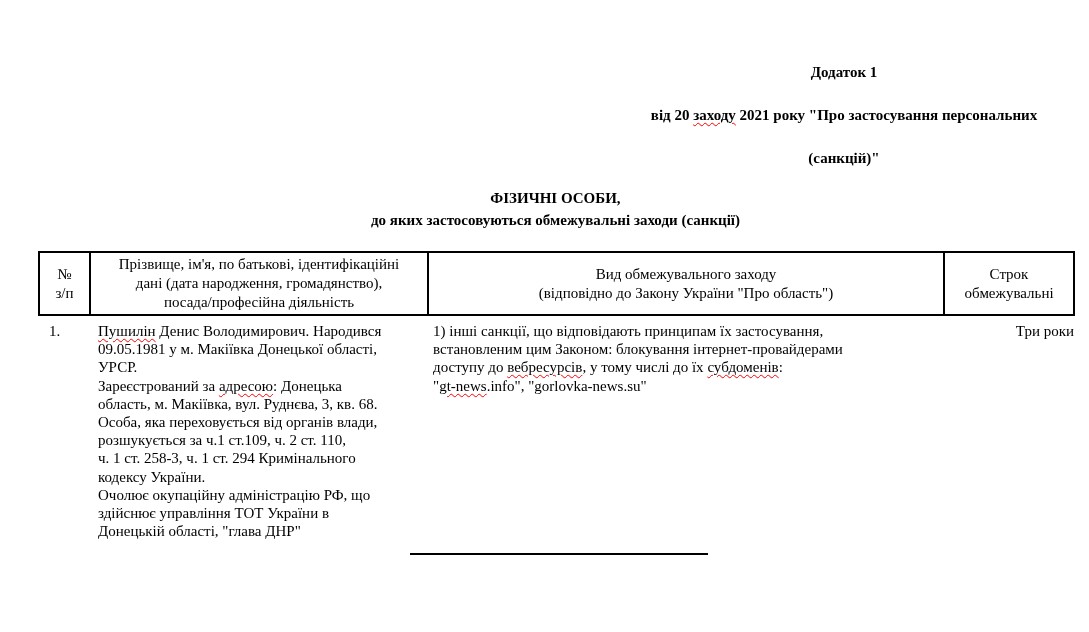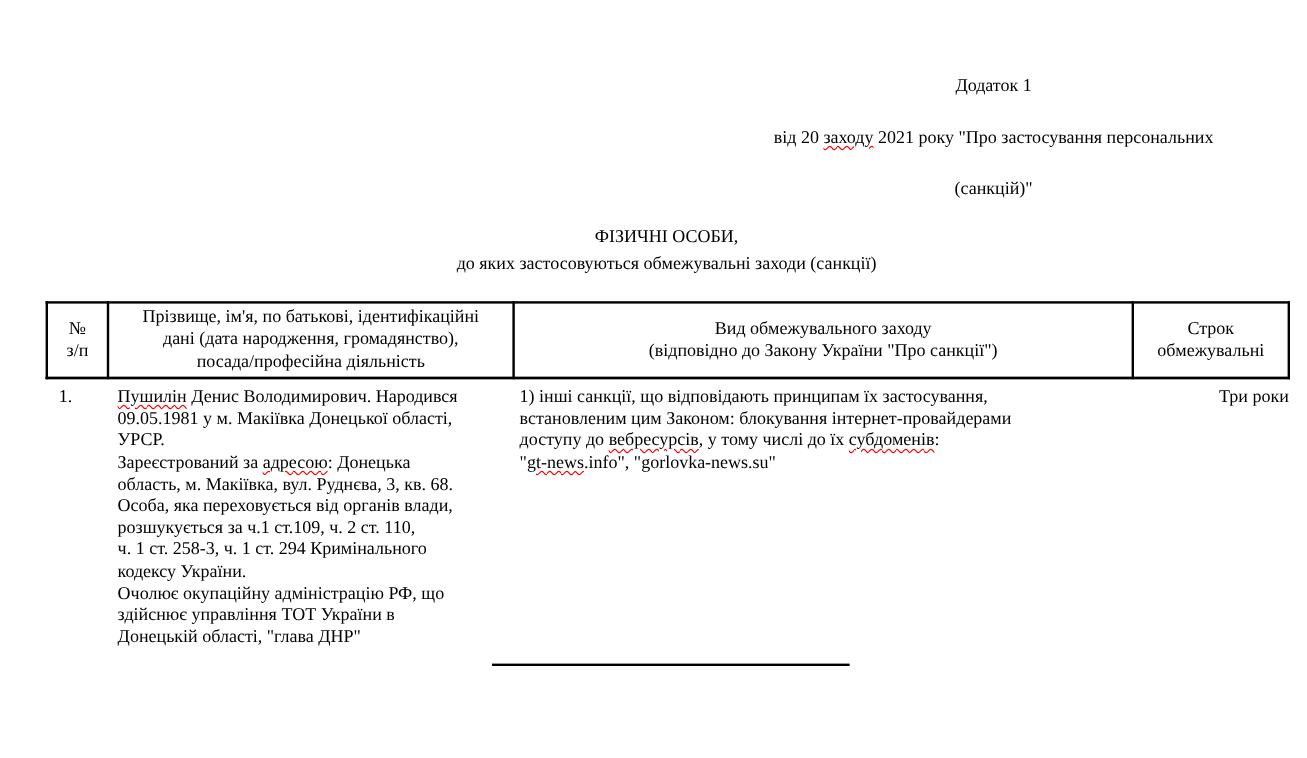--- a/index.html
+++ b/index.html
@@ -15,36 +15,38 @@
     width:1089px;
     height:632px;
     background:var(--bg);
     color:var(--text);
     font-family:"Liberation Serif","DejaVu Serif",serif;
     overflow:hidden;
   }
   .appendix-note{
     position:absolute;
     top:62px;
-    left:608px;
+    left:624px;
     width:440px;
     text-align:center;
     font-size:15px;
     line-height:21.5px;
     white-space:nowrap;
+    font-weight:bold;
   }
   .doc-title{
     position:absolute;
     top:187px;
     left:38px;
     width:1035px;
     text-align:center;
     font-size:15px;
     line-height:22px;
     white-space:pre-line;
+    font-weight:bold;
   }
   table.sanctions{
     position:absolute;
     top:251px;
     left:38px;
     width:1035px;
     border-collapse:collapse;
     table-layout:fixed;
     font-size:15px;
   }
@@ -104,21 +106,21 @@
       <col style="width:130px">
     </colgroup>
     <thead>
       <tr>
         <th>№
 з/п</th>
         <th>Прізвище, ім'я, по батькові, ідентифікаційні
 дані (дата народження, громадянство),
 посада/професійна діяльність</th>
         <th>Вид обмежувального заходу
-(відповідно до Закону України "Про санкції")</th>
+(відповідно до Закону України "Про область")</th>
         <th>Строк
 обмежувальні</th>
       </tr>
     </thead>
     <tbody>
       <tr>
         <td class="cell-number">1.</td>
         <td class="cell-person"><span class="sq">Пушилін</span><span> Денис Володимирович. Народився</span><br><span>09.05.1981 у м. Макіївка Донецької області,</span><br><span>УРСР.</span><br><span>Зареєстрований за </span><span class="sq">адресою</span><span>: Донецька</span><br><span>область, м. Макіївка, вул. Руднєва, 3, кв. 68.</span><br><span>Особа, яка переховується від органів влади,</span><br><span>розшукується за ч.1 ст.109, ч. 2 ст. 110,</span><br><span>ч. 1 ст. 258-3, ч. 1 ст. 294 Кримінального</span><br><span>кодексу України.</span><br><span>Очолює окупаційну адміністрацію РФ, що</span><br><span>здійснює управління ТОТ України в</span><br><span>Донецькій області, "глава ДНР"</span></td>
         <td class="cell-sanction"><span>1) інші санкції, що відповідають принципам їх застосування,</span><br><span>встановленим цим Законом: блокування інтернет-провайдерами</span><br><span>доступу до </span><span class="sq">вебресурсів</span><span>, у тому числі до їх </span><span class="sq">субдоменів</span><span>:</span><br><span>"</span><span class="sq">gt-news</span><span>.info", "gorlovka-news.su"</span></td>
         <td class="cell-duration">Три роки</td>

